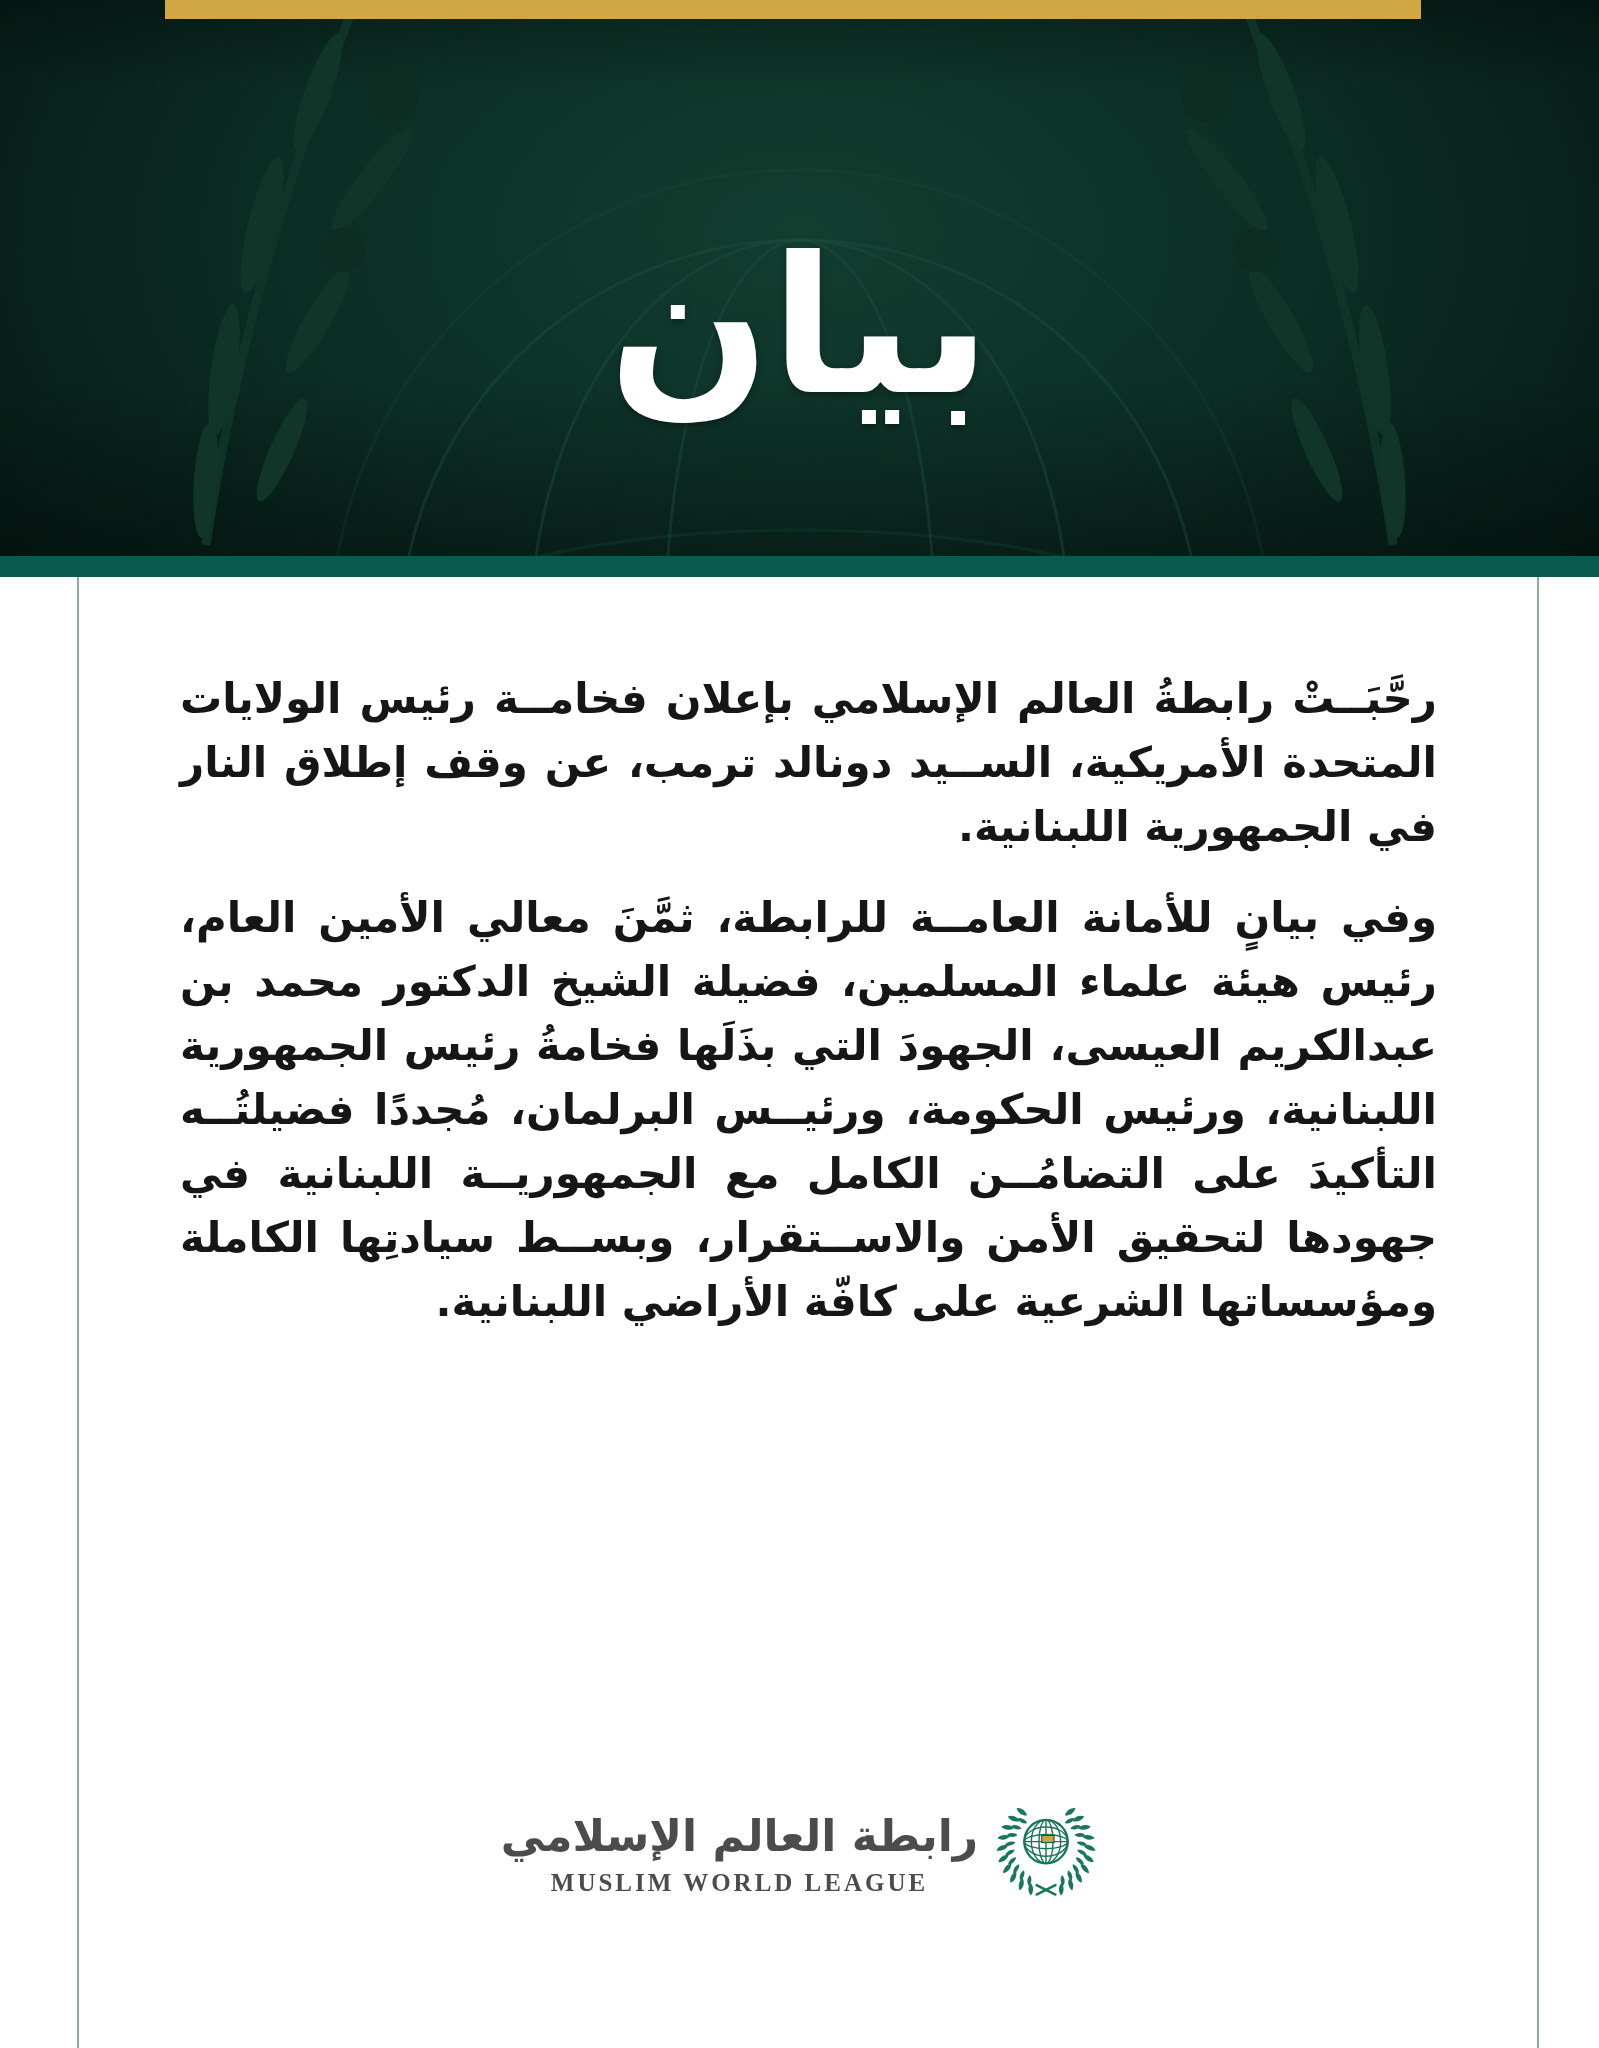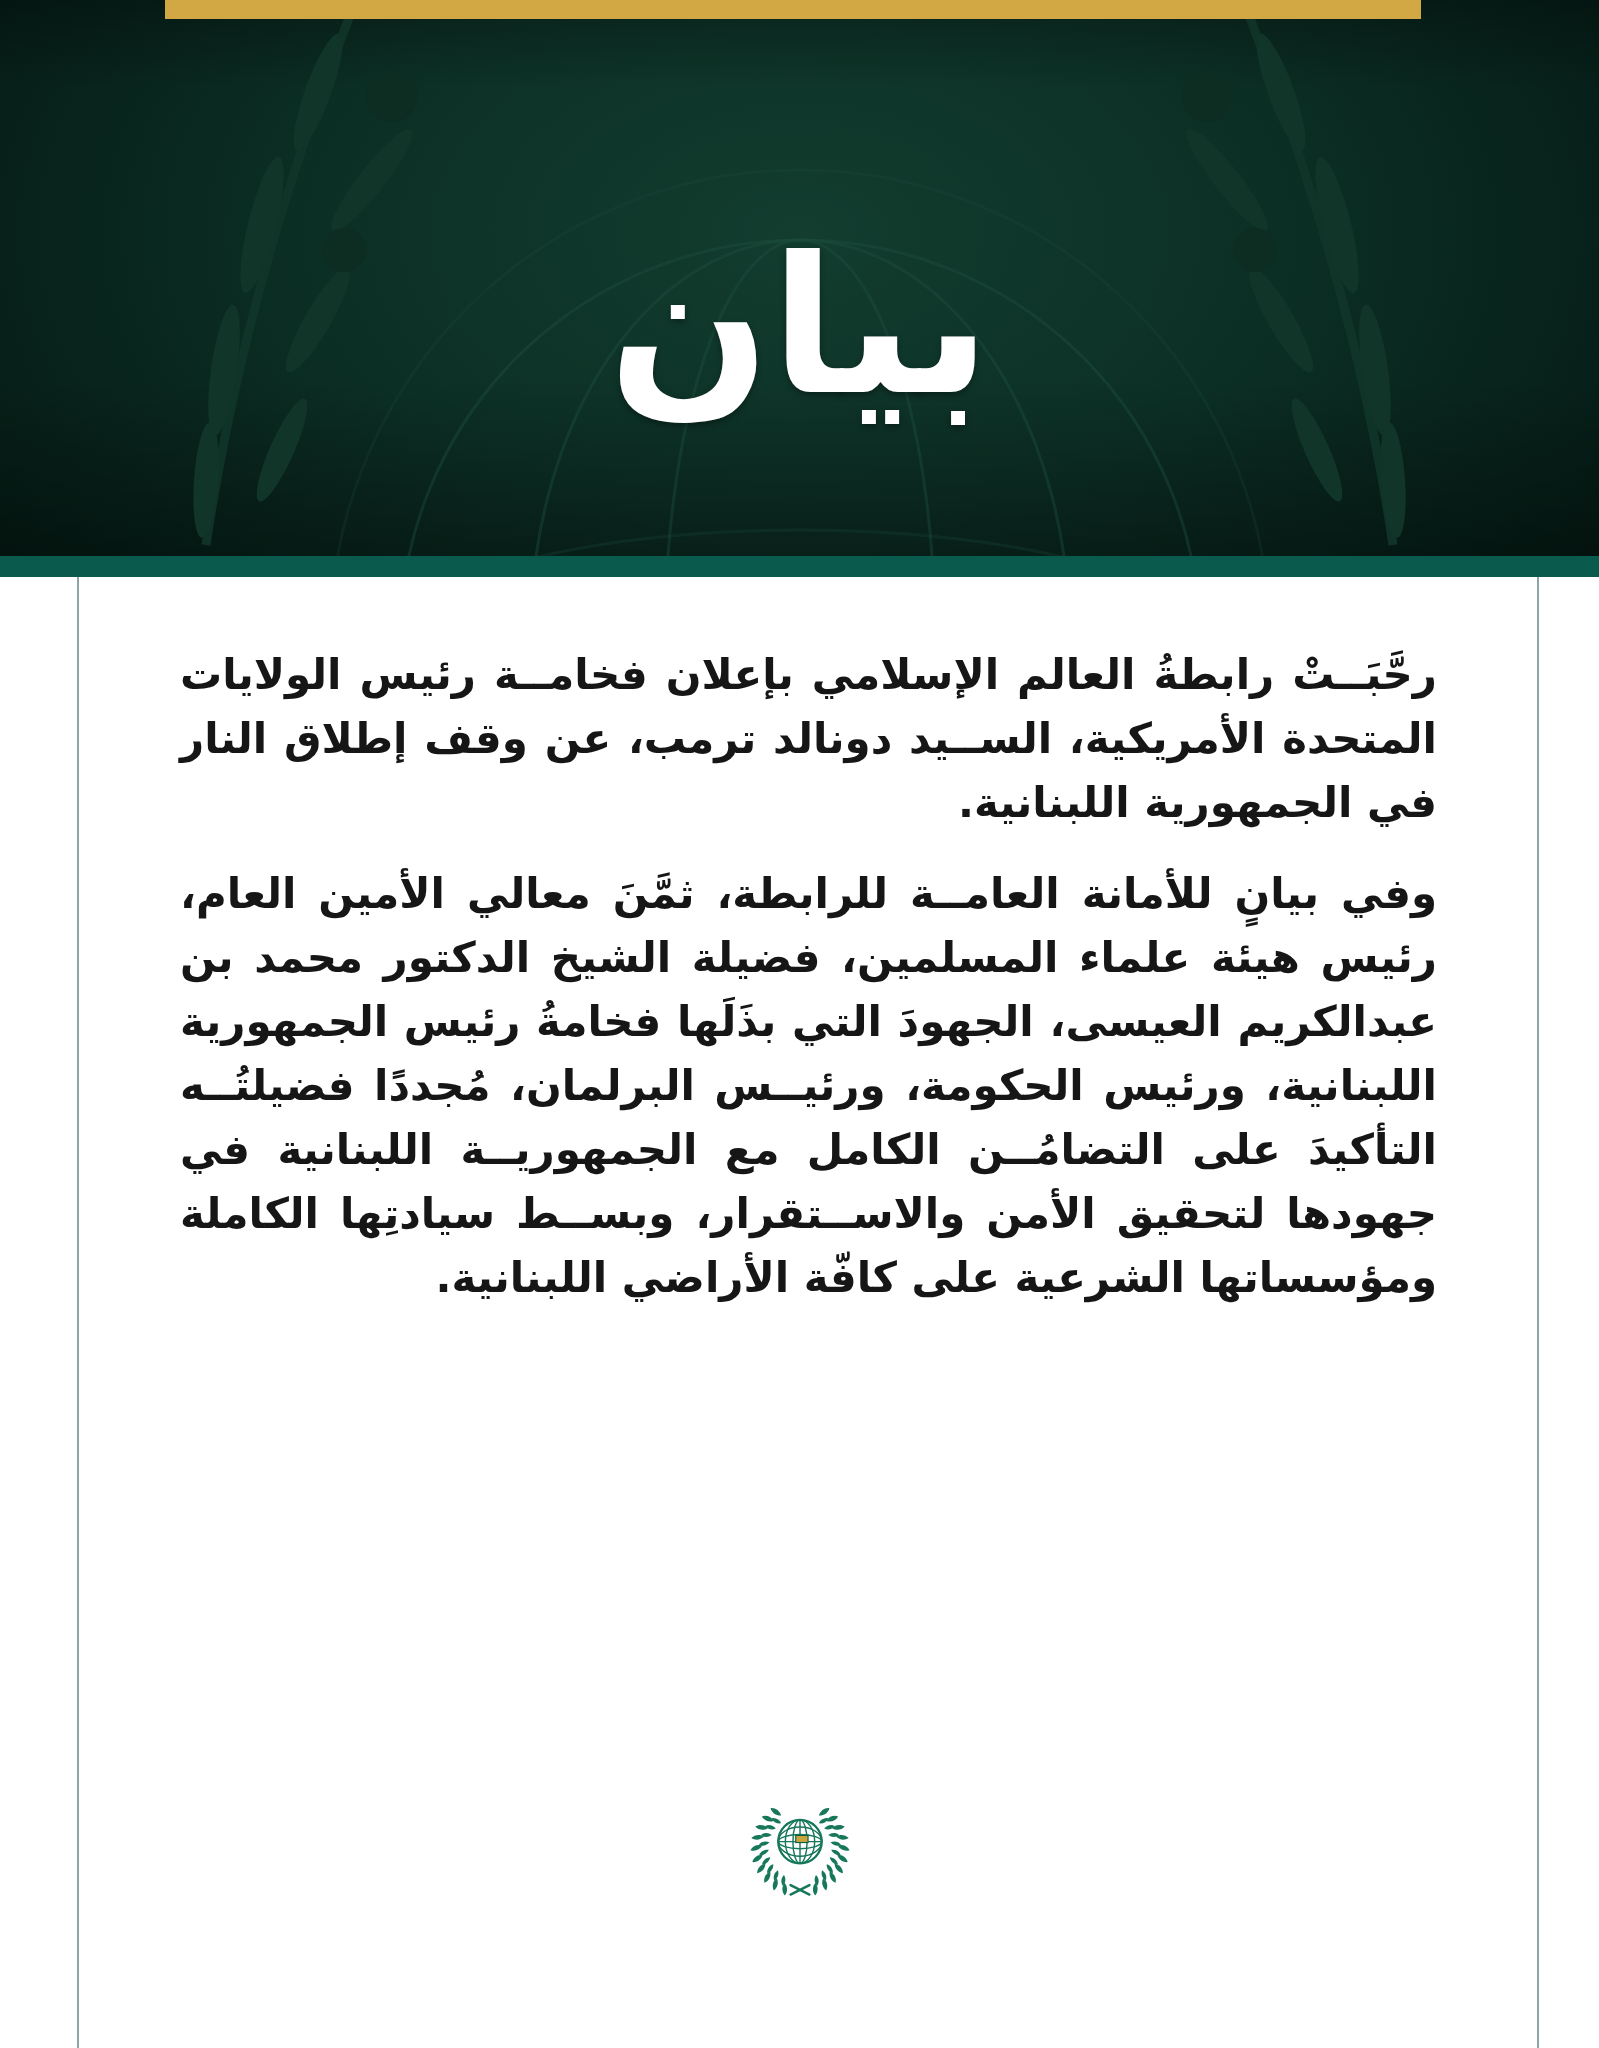--- a/index.html
+++ b/index.html
@@ -43,21 +43,21 @@
     direction:rtl;color:#161616;
   }
   .location-heading{
     margin:148px 0 0 0;
     font-size:44px;font-weight:bold;line-height:1.3;color:#111111;
   }
   .statement-paragraph{
     margin:0;text-align:justify;
     font-size:42px;line-height:64px;font-weight:bold;
   }
-  .statement-paragraph.first{margin-top:66px;}
+  .statement-paragraph.first{margin-top:90px;}
   .statement-paragraph.second{margin-top:27px;}
   
   .logo{
     position:absolute;top:1800px;left:0;width:1599px;
     display:flex;justify-content:center;align-items:center;gap:16px;
     direction:ltr;
   }
   .logo-text{display:flex;flex-direction:column;align-items:center;}
   .logo-arabic{
     direction:rtl;font-size:44px;font-weight:bold;color:#4c4c4e;line-height:1.3;
@@ -114,20 +114,24 @@
     <div class="frame-line left"></div>
     <div class="frame-line right"></div>
 
     <div class="content" lang="ar">
       <p class="statement-paragraph first">رحَّبَــتْ رابطةُ العالم الإسلامي بإعلان فخامــة رئيس الولايات المتحدة الأمريكية، الســيد دونالد ترمب، عن وقف إطلاق النار في الجمهورية اللبنانية.</p>
       <p class="statement-paragraph second">وفي بيانٍ للأمانة العامــة للرابطة، ثمَّنَ معالي الأمين العام، رئيس هيئة علماء المسلمين، فضيلة الشيخ الدكتور محمد بن عبدالكريم العيسى، الجهودَ التي بذَلَها فخامةُ رئيس الجمهورية اللبنانية، ورئيس الحكومة، ورئيــس البرلمان، مُجددًا فضيلتُــه التأكيدَ على التضامُــن الكامل مع الجمهوريــة اللبنانية في جهودها لتحقيق الأمن والاســتقرار، وبســط سيادتِها الكاملة ومؤسساتها الشرعية على كافّة الأراضي اللبنانية.</p>
     </div>
   </div>
 
   <div class="logo">
+    <div class="logo-text">
+      <div class="logo-arabic">رابطة العالم الإسلامي</div>
+      <div class="logo-english">MUSLIM WORLD LEAGUE</div>
+    </div>
     <svg width="104" height="104" viewBox="0 0 110 110" aria-hidden="true">
       <defs>
         <g id="lf">
             <path d="M0,0 C3.2,-4 3.4,-9.5 0,-13.5 C-3.4,-9.5 -3.2,-4 0,0 Z"></path>
           </g>
       </defs>
 
       <g fill="none" stroke="#17775a">
         <circle cx="55" cy="44" r="23" stroke-width="2.4"></circle>
         <ellipse cx="55" cy="44" rx="15.5" ry="23" stroke-width="1.5"></ellipse>

